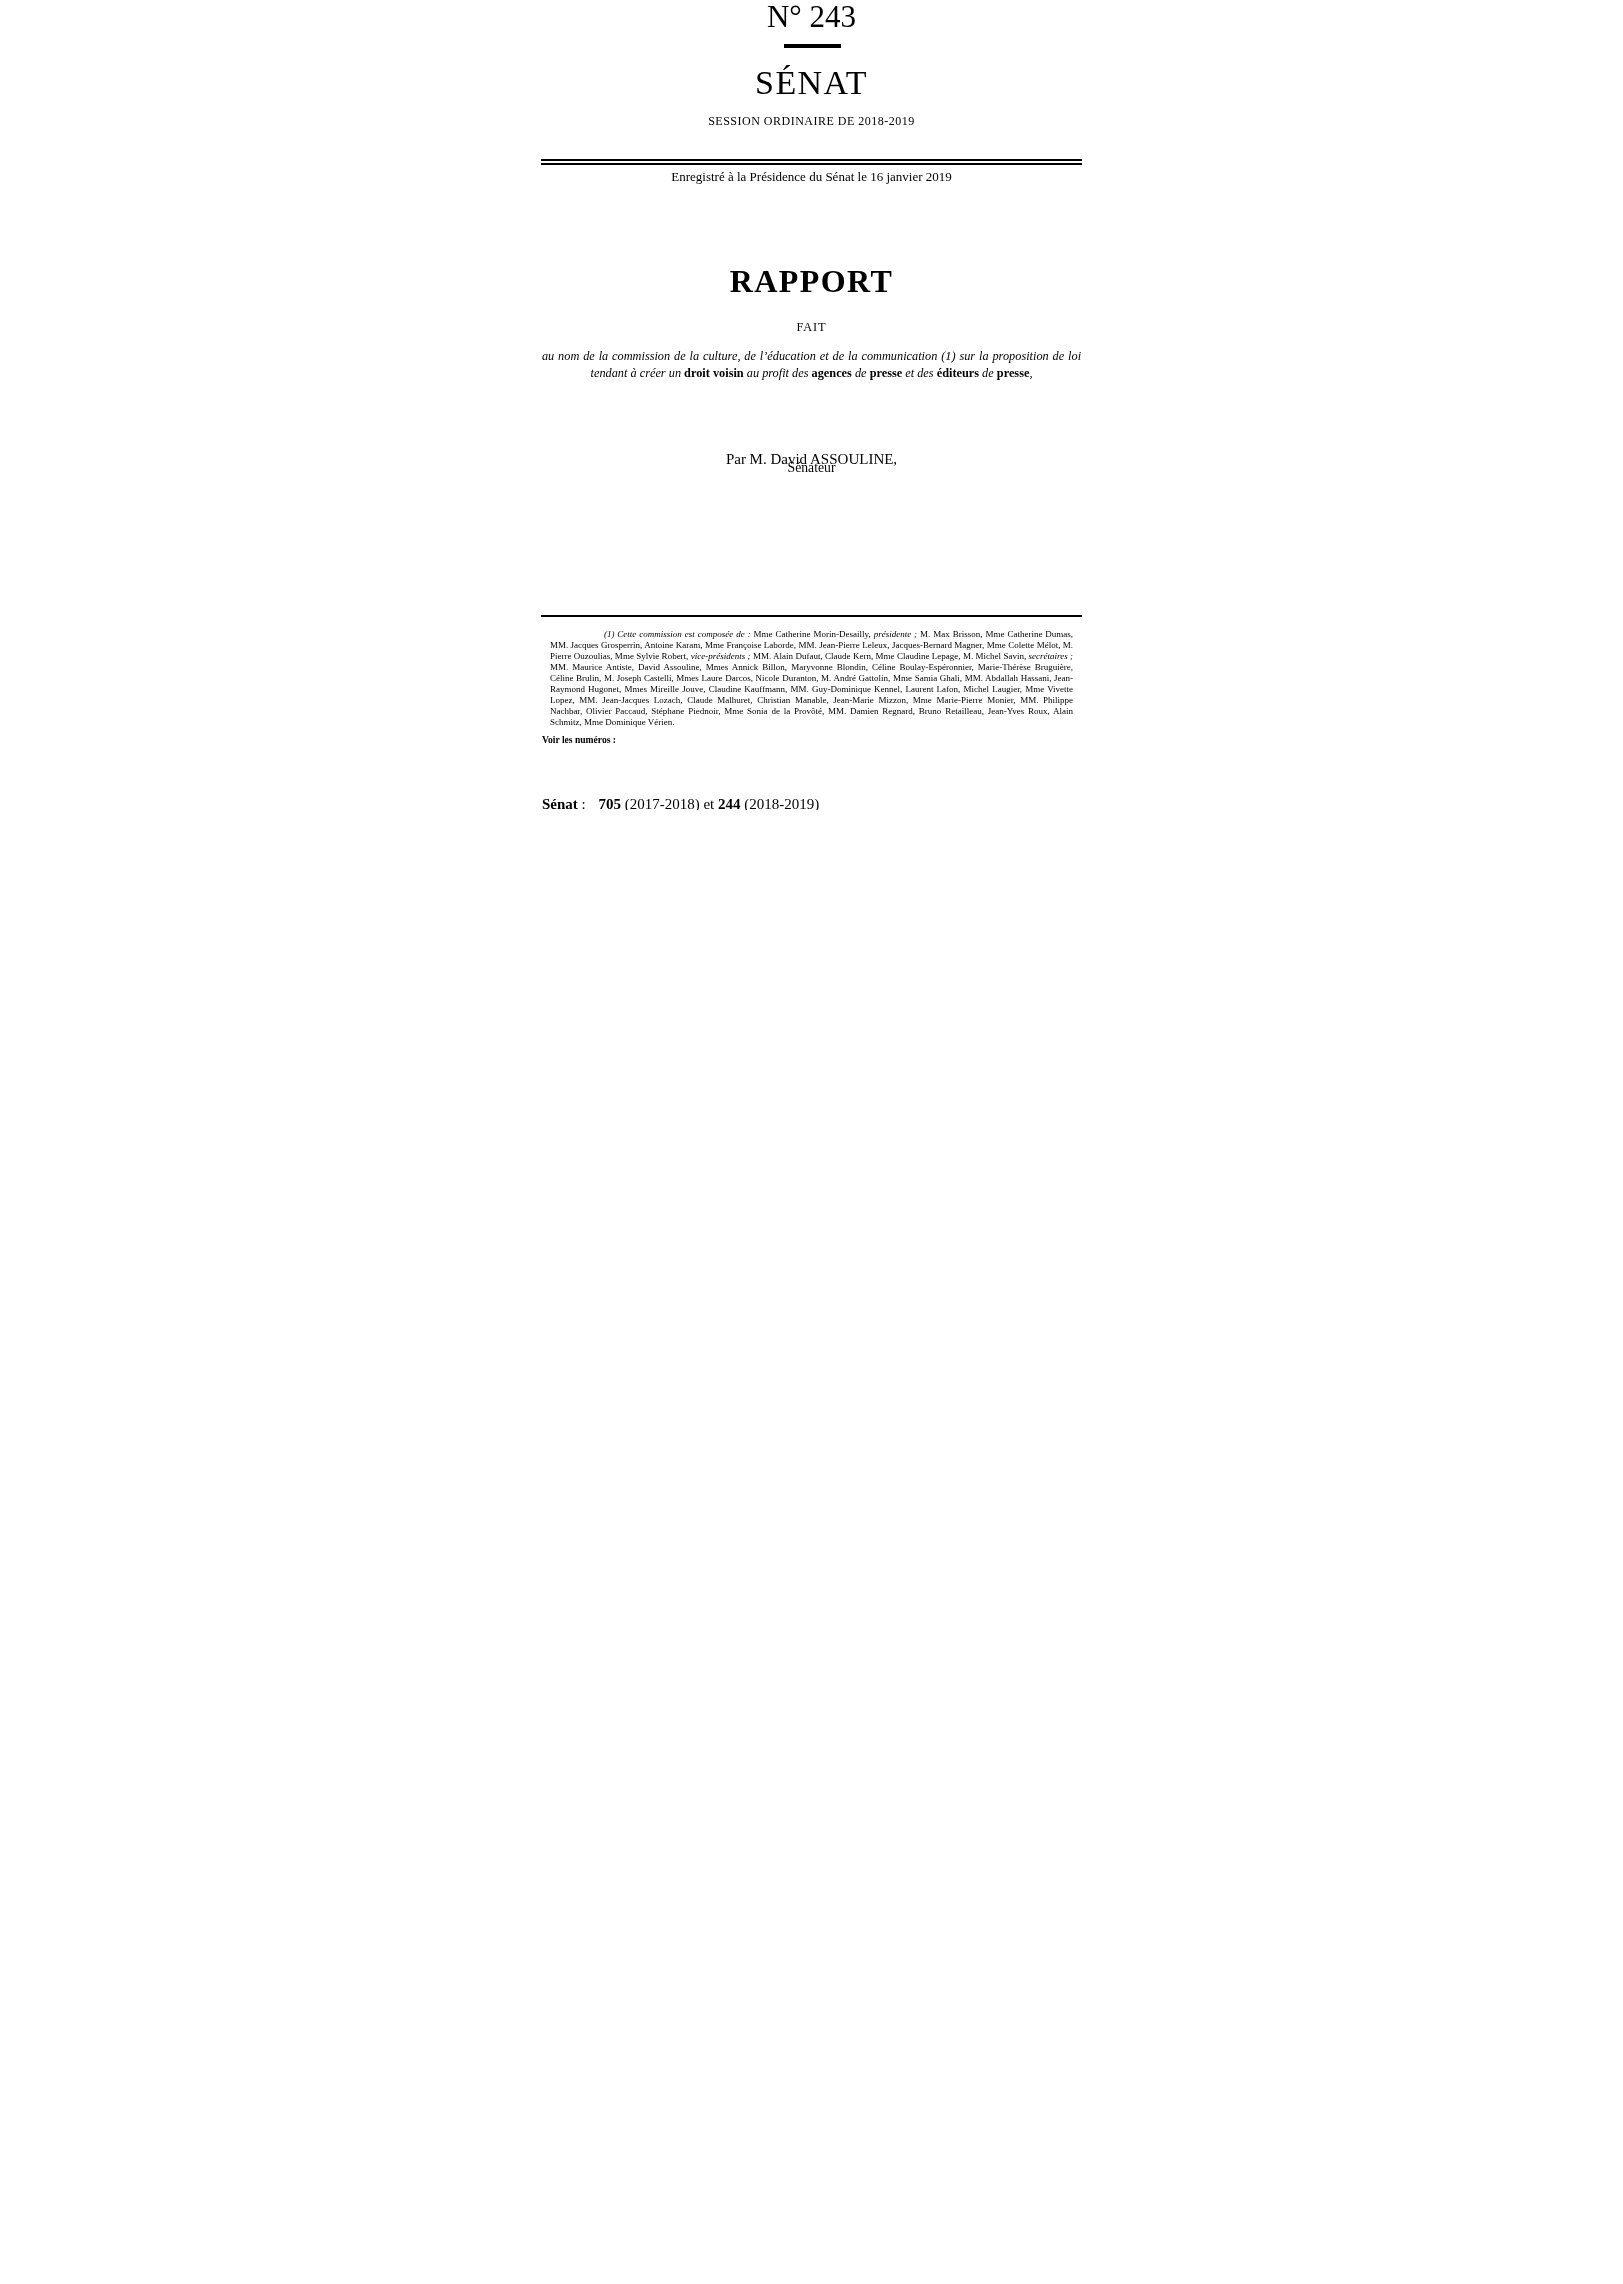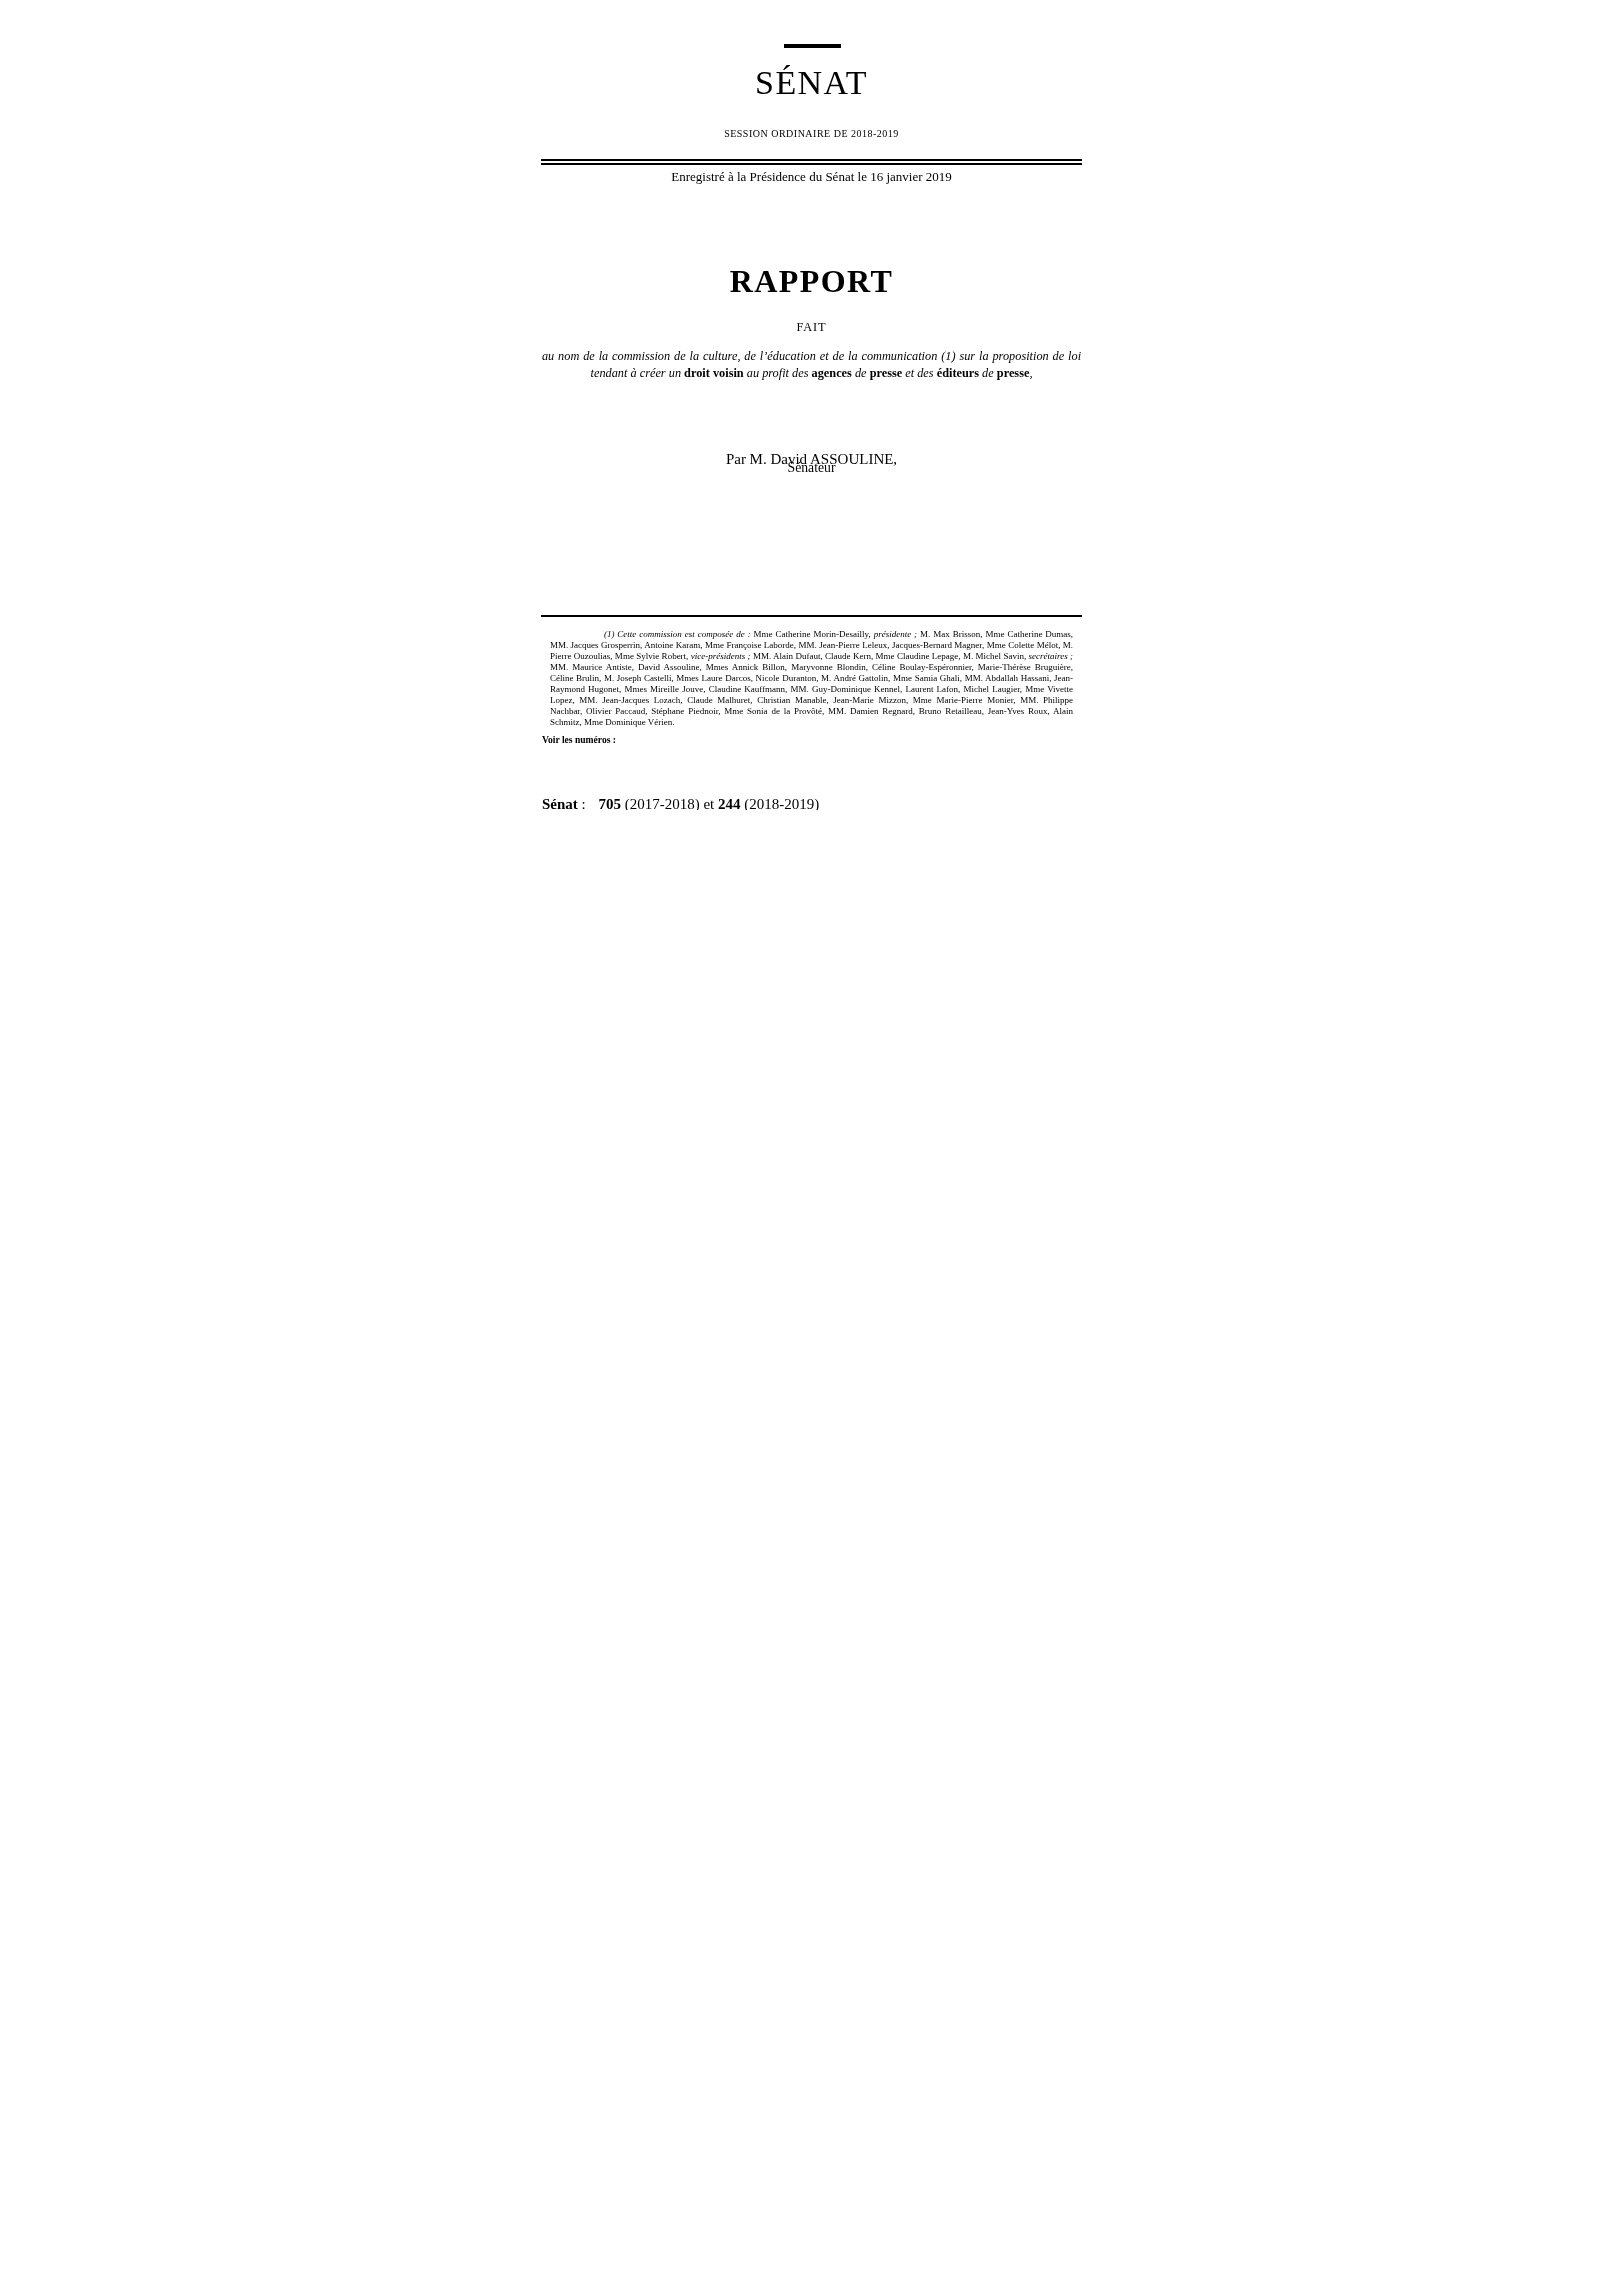--- a/index.html
+++ b/index.html
@@ -20,21 +20,21 @@
   .abs { position: absolute; left: 0; right: 0; }
   .center { text-align: center; }
 
   .doc-number { top: 0.9px; font-size: 31px; line-height: 1; }
   .title-rule {
     top: 44px; left: 50%; right: auto;
     width: 57px; height: 3.7px; margin-left: -28px;
     background: #000000;
   }
   .institution { top: 66px; font-size: 34px; line-height: 1; letter-spacing: 1.4px; }
-  .session { top: 128px; font-size: 10px; line-height: 1.2; letter-spacing: 0.5px; }
+  .session { top: 114px; font-size: 12px; line-height: 1.2; letter-spacing: 0.5px; }
   .double-rule {
     top: 159px; height: 1.8px;
     border-top: 2.3px solid #000000;
     border-bottom: 2.3px solid #000000;
   }
   .registered { top: 169px; font-size: 13px; line-height: 1.2; }
   .report-title { top: 265px; font-size: 32px; line-height: 1; font-weight: bold; letter-spacing: 1.4px; }
   .fait { top: 320px; font-size: 12.3px; line-height: 1.2; letter-spacing: 0.9px; }
 
   .subject {
@@ -56,20 +56,21 @@
   .refs .tab { display: inline-block; width: 12.8px; }
 
   .it { font-style: italic; }
   .bd { font-weight: bold; font-style: normal; margin-top: 44px; }
 </style>
 </head>
 <body>
 
 <div class="page">
 
+  <div class="abs center doc-number">N° 243</div>
 
   <div class="abs title-rule"></div>
 
   <div class="abs center institution">SÉNAT</div>
 
   <div class="abs center session">SESSION ORDINAIRE DE 2018-2019</div>
 
   <div class="abs double-rule"></div>
 
   <div class="abs center registered">Enregistré à la Présidence du Sénat le 16 janvier 2019</div>

